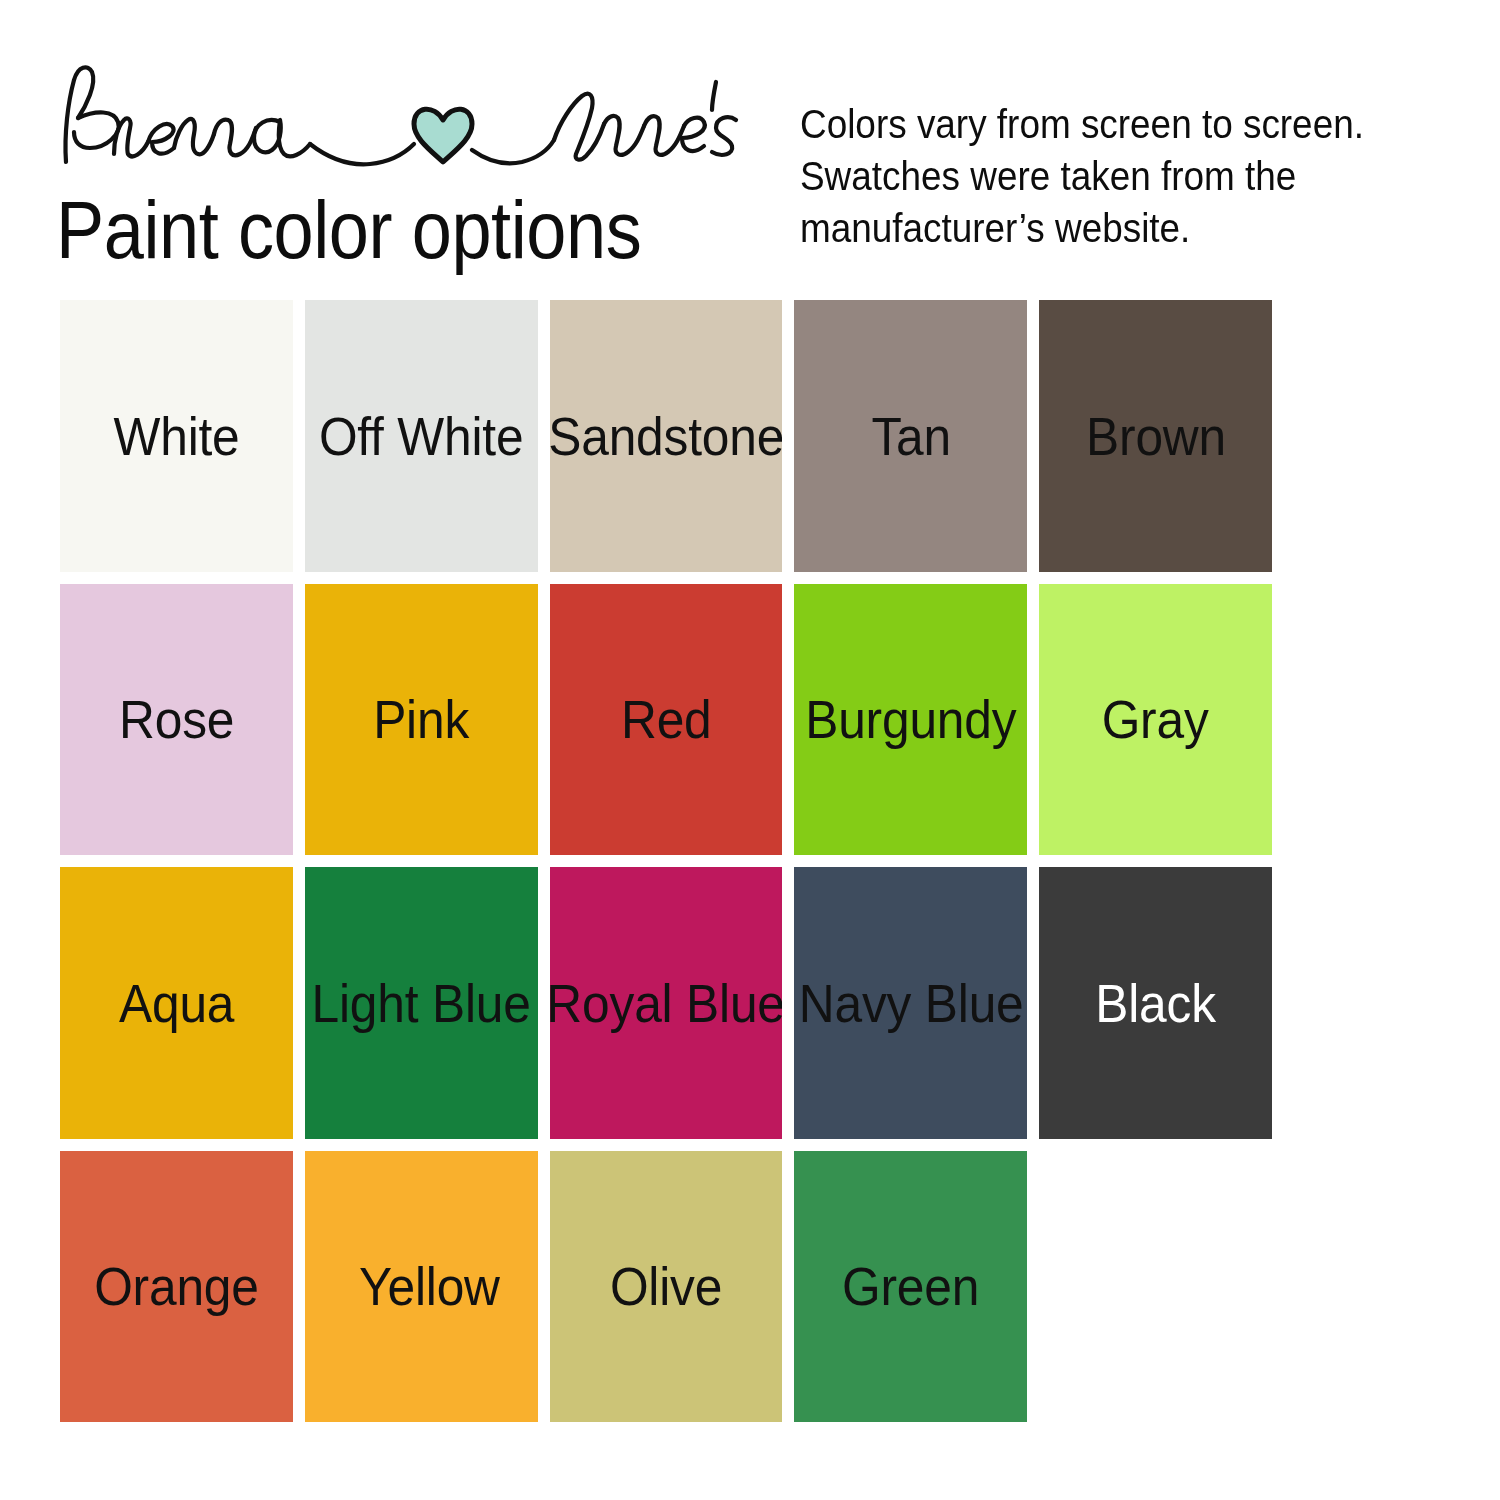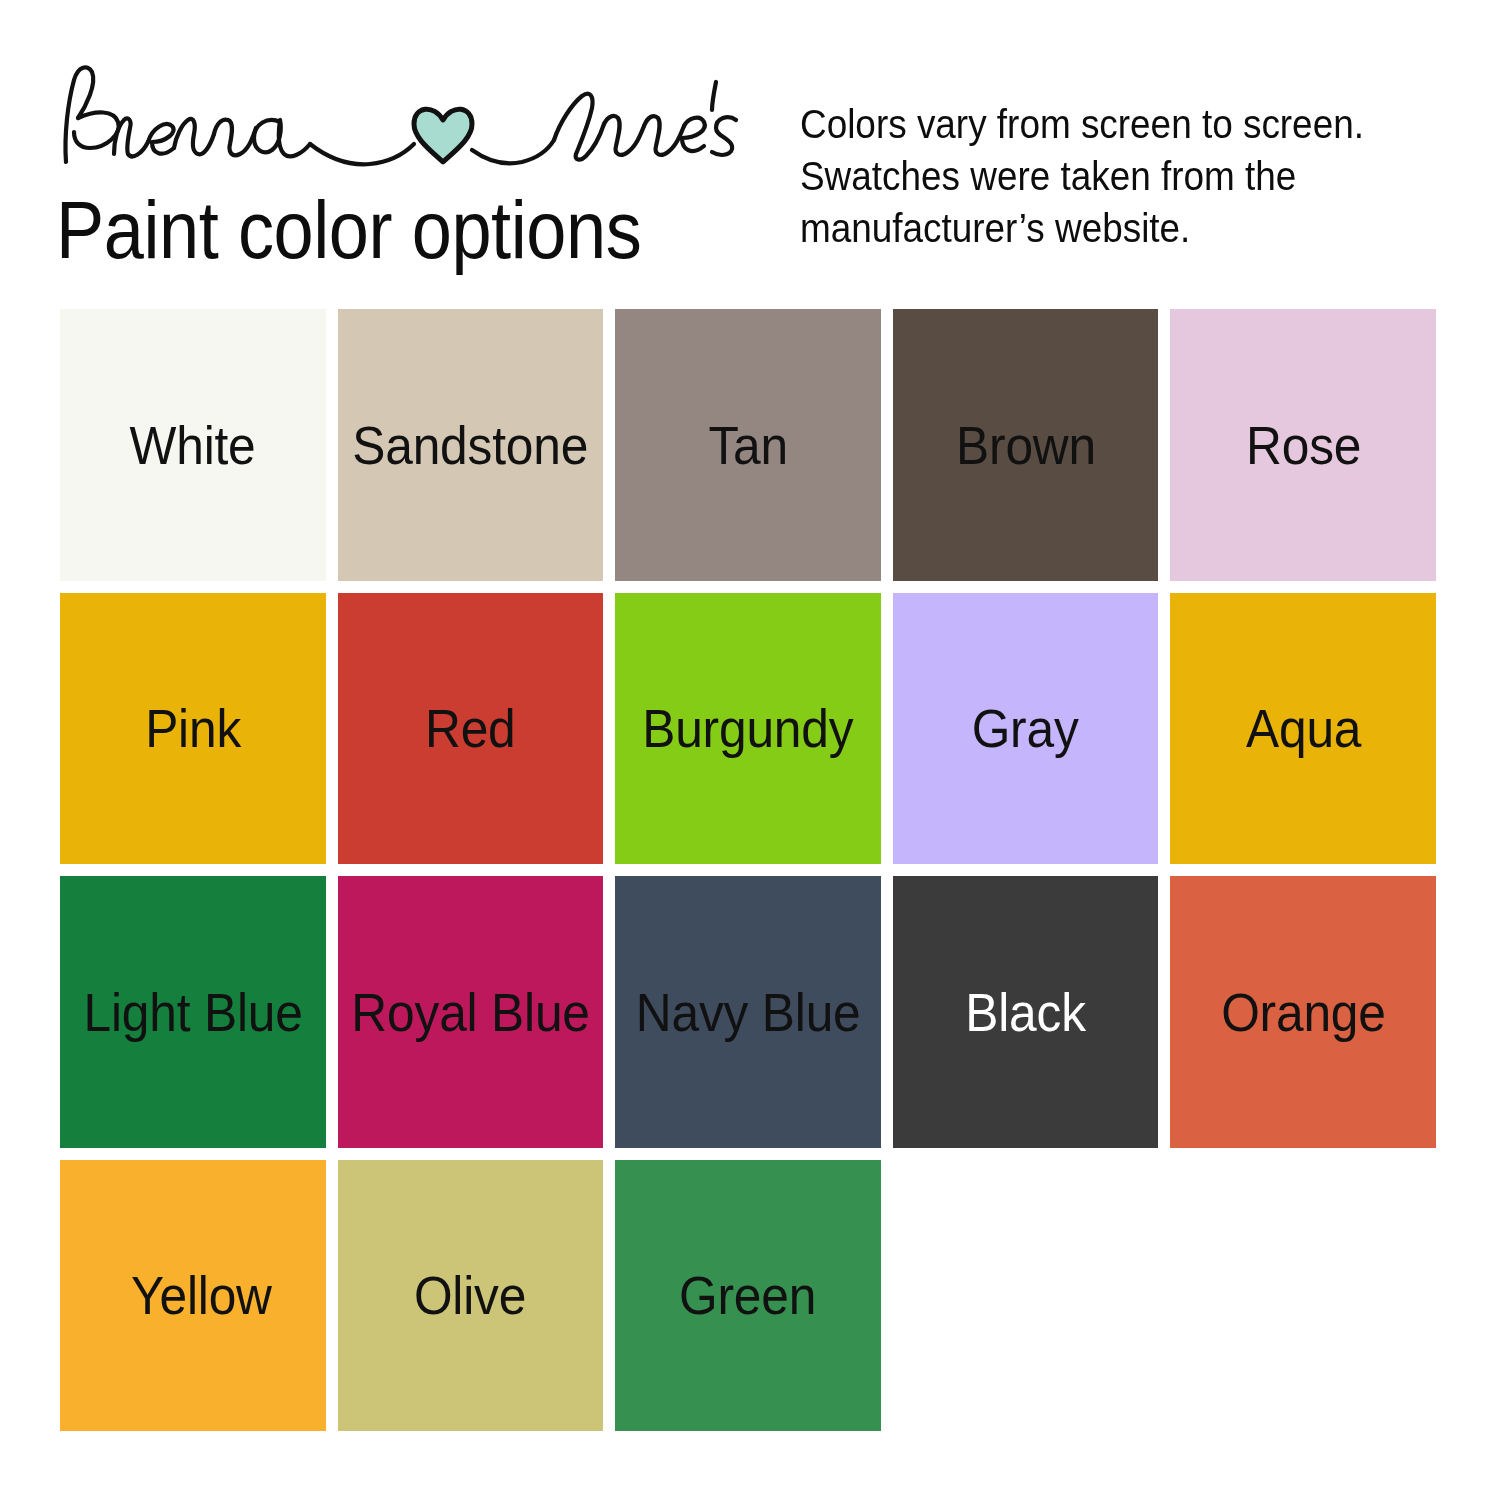--- a/index.html
+++ b/index.html
@@ -71,22 +71,22 @@
     font-weight: 400;
     color: #0d0d0d;
     transform: scaleX(0.9);
     transform-origin: left top;
   }
 
   
   .swatch-grid {
     position: absolute;
     left: 60px;
-    top: 309px;
-    width: 1376px;
+    top: 300px;
+    width: 1212px;
     height: 1122px;
     display: grid;
     grid-template-columns: repeat(5, 1fr);
     grid-template-rows: repeat(4, 1fr);
     column-gap: 12px;
     row-gap: 12px;
   }
 
   .swatch {
     position: relative;
@@ -158,20 +158,23 @@
       <div>Swatches were taken from the</div>
       <div>manufacturer’s website.</div>
     </div>
 
   </div>
 
   <div class="swatch-grid" id="swatch-grid">
       <div class="swatch" style="background: rgb(247, 247, 242);">
         <span class="swatch-label" style="color: rgb(17, 17, 17);">White</span>
       </div>
+      <div class="swatch" style="background: rgb(227, 229, 227);">
+        <span class="swatch-label" style="color: rgb(17, 17, 17);">Off White</span>
+      </div>
       <div class="swatch" style="background: rgb(212, 200, 180);">
         <span class="swatch-label" style="color: rgb(17, 17, 17);">Sandstone</span>
       </div>
       <div class="swatch" style="background: rgb(148, 134, 128);">
         <span class="swatch-label" style="color: rgb(17, 17, 17);">Tan</span>
       </div>
       <div class="swatch" style="background: rgb(89, 76, 67);">
         <span class="swatch-label" style="color: rgb(17, 17, 17);">Brown</span>
       </div>
       <div class="swatch" style="background: rgb(229, 200, 222);">
@@ -179,21 +182,21 @@
       </div>
       <div class="swatch" style="background: #eab308;">
         <span class="swatch-label" style="color: rgb(17, 17, 17);">Pink</span>
       </div>
       <div class="swatch" style="background: rgb(203, 60, 49);">
         <span class="swatch-label" style="color: rgb(17, 17, 17);">Red</span>
       </div>
       <div class="swatch" style="background: #84cc16;">
         <span class="swatch-label" style="color: rgb(17, 17, 17);">Burgundy</span>
       </div>
-      <div class="swatch" style="background: #c4b5fd;">
+      <div class="swatch" style="background: #bef264;">
         <span class="swatch-label" style="color: rgb(17, 17, 17);">Gray</span>
       </div>
       <div class="swatch" style="background: #eab308;">
         <span class="swatch-label" style="color: rgb(17, 17, 17);">Aqua</span>
       </div>
       <div class="swatch" style="background: #15803d;">
         <span class="swatch-label" style="color: rgb(17, 17, 17);">Light Blue</span>
       </div>
       <div class="swatch" style="background: #be185d;">
         <span class="swatch-label" style="color: rgb(17, 17, 17);">Royal Blue</span>

